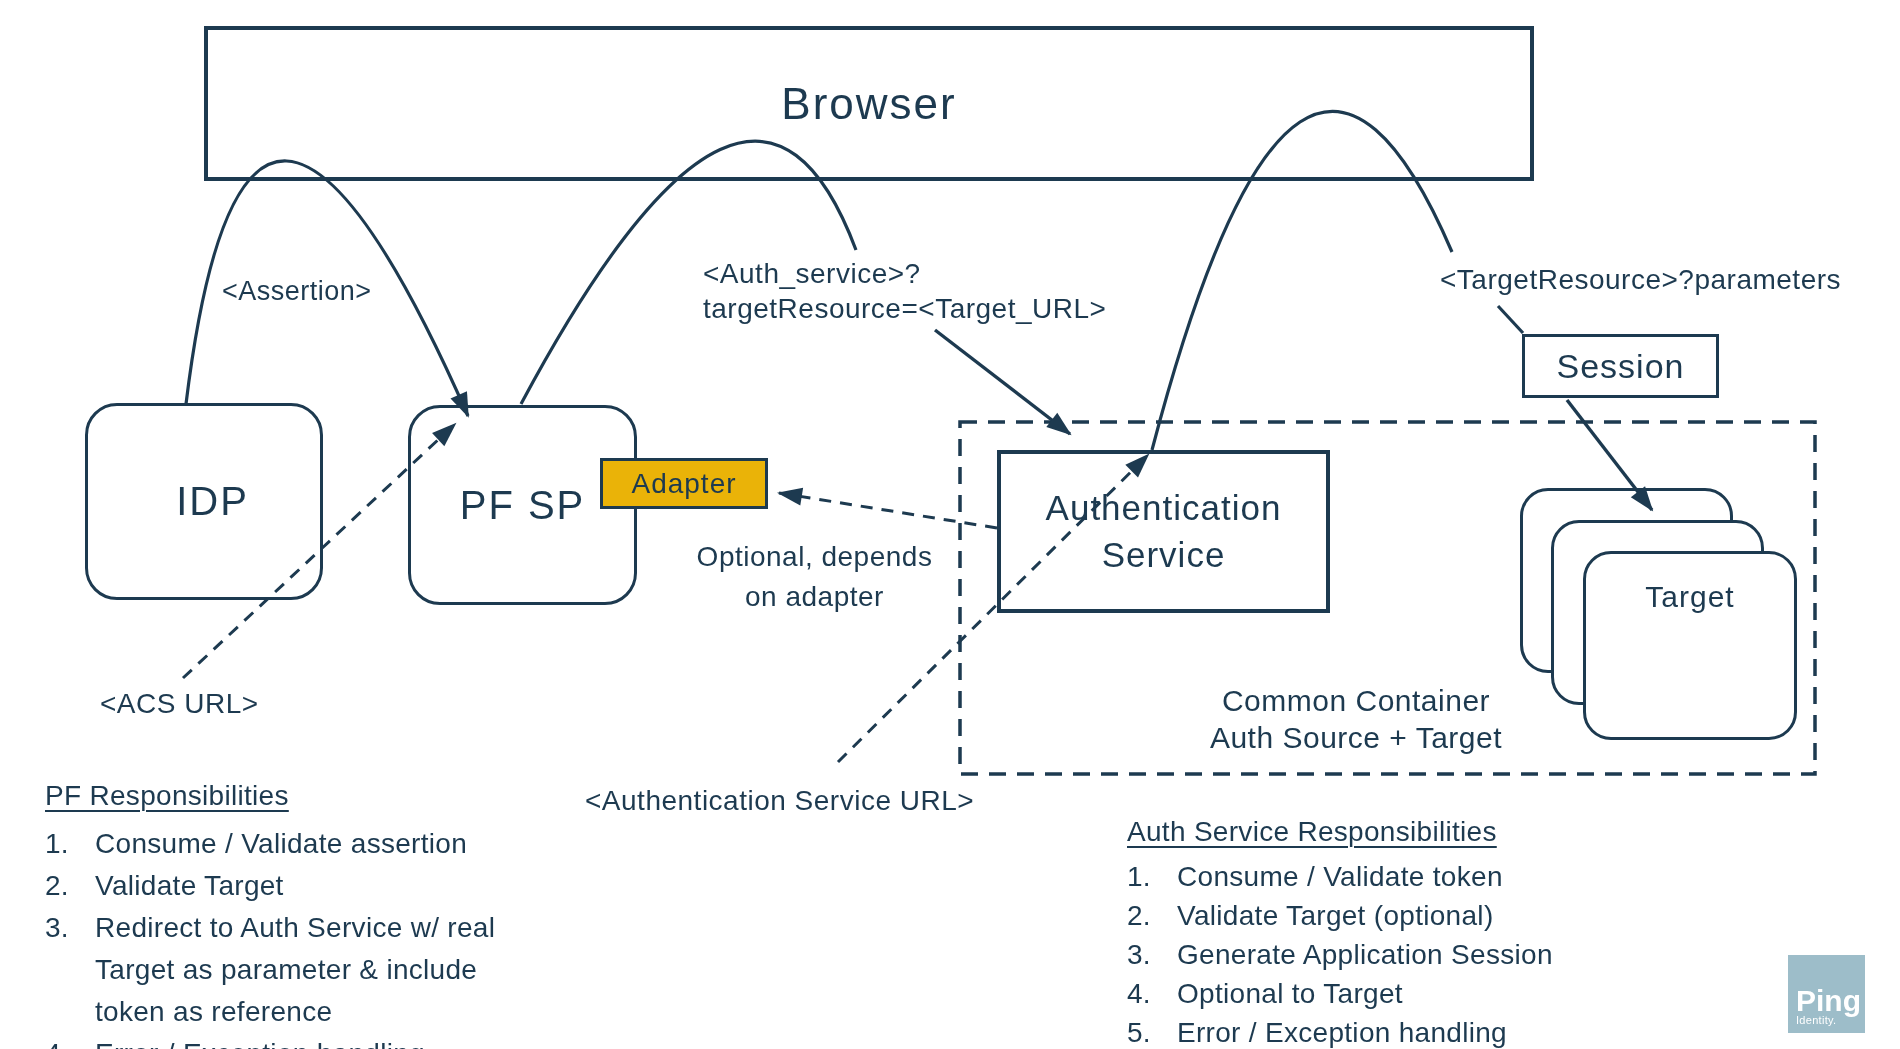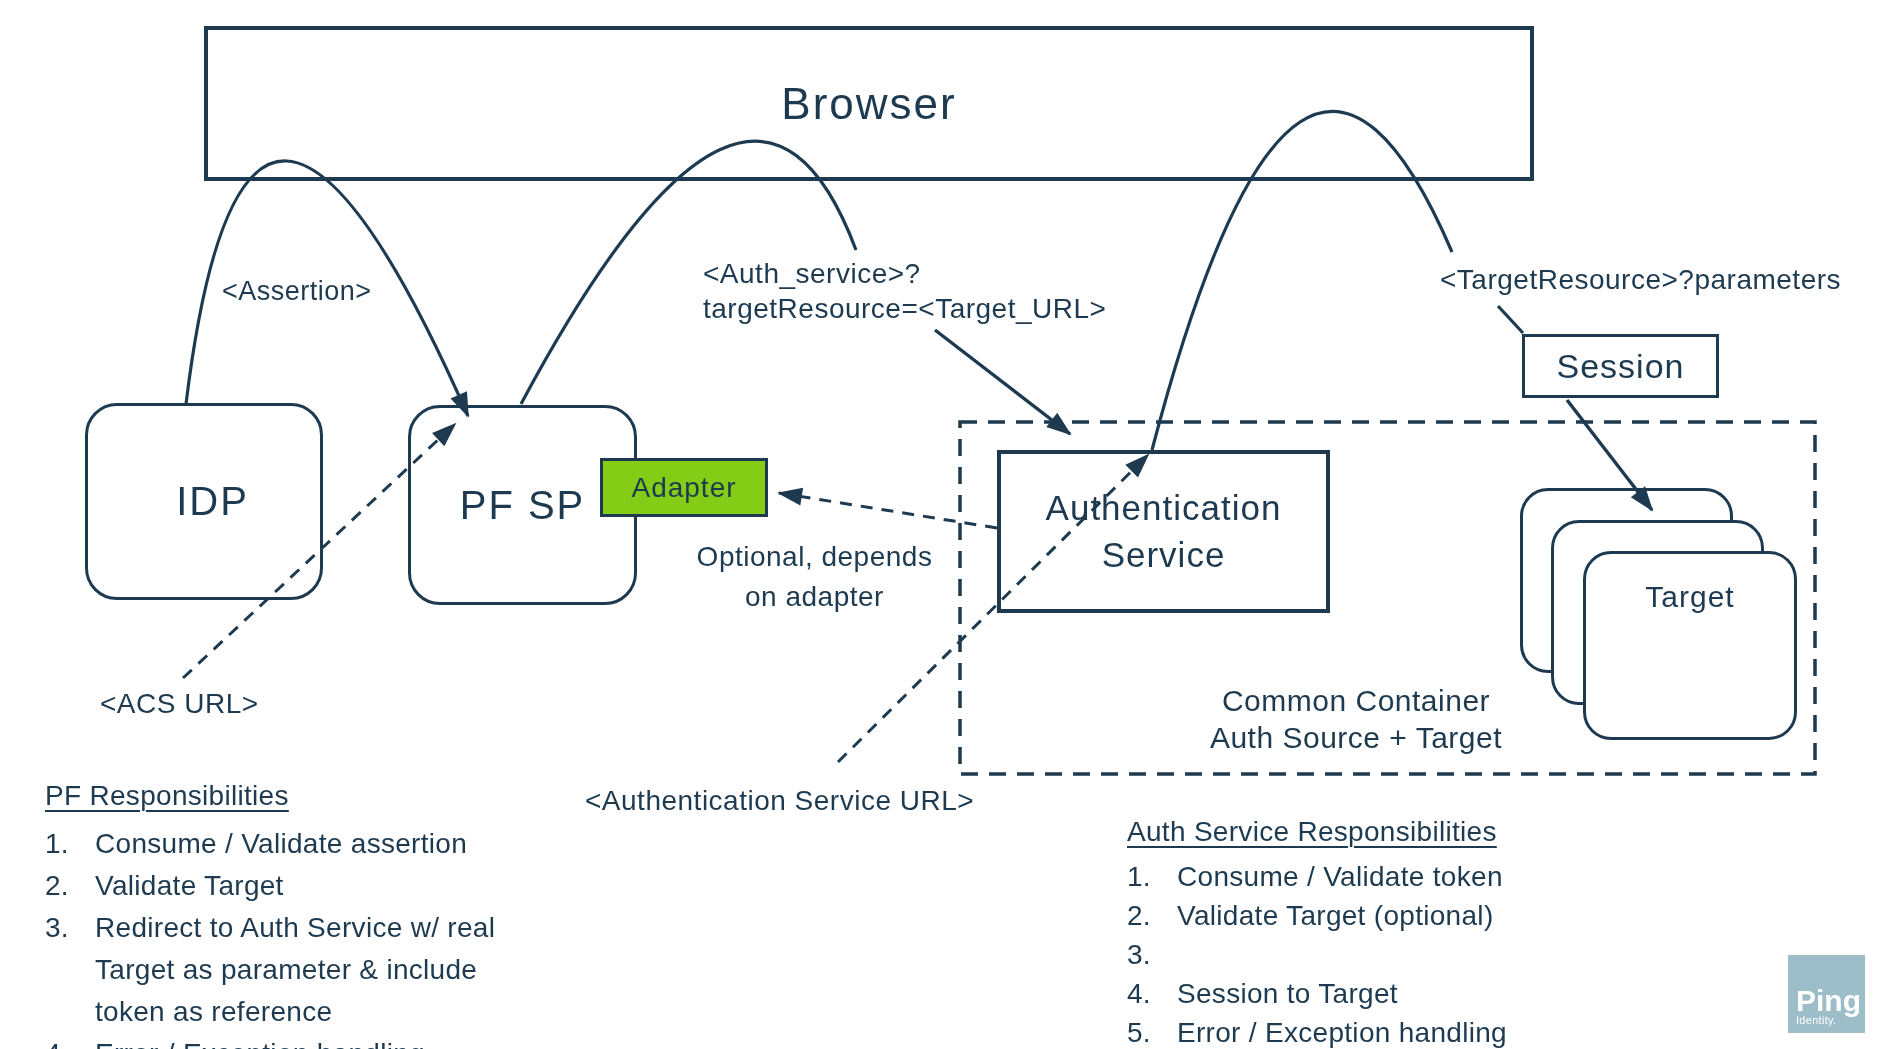--- a/index.html
+++ b/index.html
@@ -13,21 +13,21 @@
   .label{letter-spacing:1px;}
   
   .browser{left:204px;top:26px;width:1330px;height:155px;border-width:4px;}
   .browser .label{font-size:44px;letter-spacing:2px;}
   
   .idp{left:85px;top:403px;width:238px;height:197px;border-radius:32px;padding-left:17px;}
   .idp .label{font-size:40px;letter-spacing:2px;}
   .pfsp{left:408px;top:405px;width:229px;height:200px;border-radius:32px;}
   .pfsp .label{font-size:40px;letter-spacing:2px;}
   
-  .adapter{left:600px;top:458px;width:168px;height:59px;background:#84cc16;z-index:2;border-width:3.5px;}
+  .adapter{left:600px;top:458px;width:168px;height:51px;background:#eab308;z-index:2;border-width:3.5px;}
   .adapter .label{font-size:28px;letter-spacing:1px;}
   
   .auth{left:997px;top:450px;width:333px;height:163px;border-width:4px;text-align:center;}
   .auth .label{font-size:35px;line-height:1.32;letter-spacing:1px;}
   
   .session{left:1506px;top:334px;width:197px;height:64px;border-width:3.5px;background:#ffffff;margin-left:16px;}
   .session .label{font-size:34px;letter-spacing:1px;}
   
   .tbox{background:#ffffff;border-radius:28px;border-width:3.5px;}
   .t-back{left:1520px;top:488px;width:213px;height:185px;}
@@ -161,24 +161,25 @@
     <div class="row">
       <span>1.</span>
       <span>Consume / Validate token</span>
     </div>
     <div class="row">
       <span>2.</span>
       <span>Validate Target (optional)</span>
     </div>
     <div class="row">
       <span>3.</span>
+      <span>Generate Application Session</span>
     </div>
     <div class="row">
       <span>4.</span>
-      <span>Session to Target</span>
+      <span>Optional to Target</span>
     </div>
     <div class="row">
       <span>5.</span>
       <span>Error / Exception handling</span>
     </div>
   </div>
 
   <div class="logo">
     <span class="brand">Ping</span>
     <span class="sub">Identity.</span>

